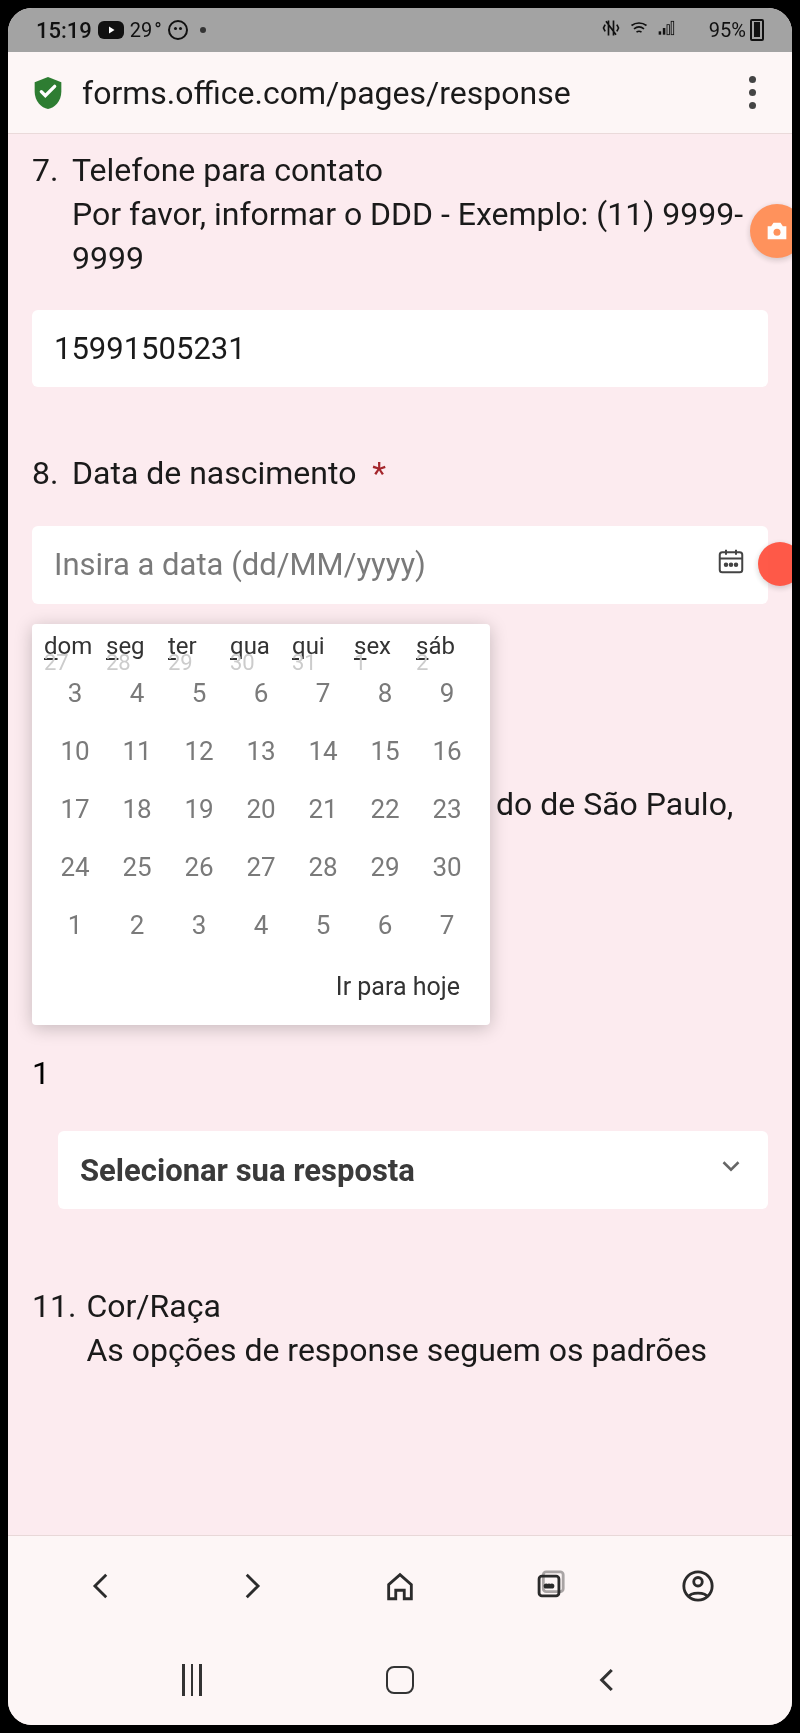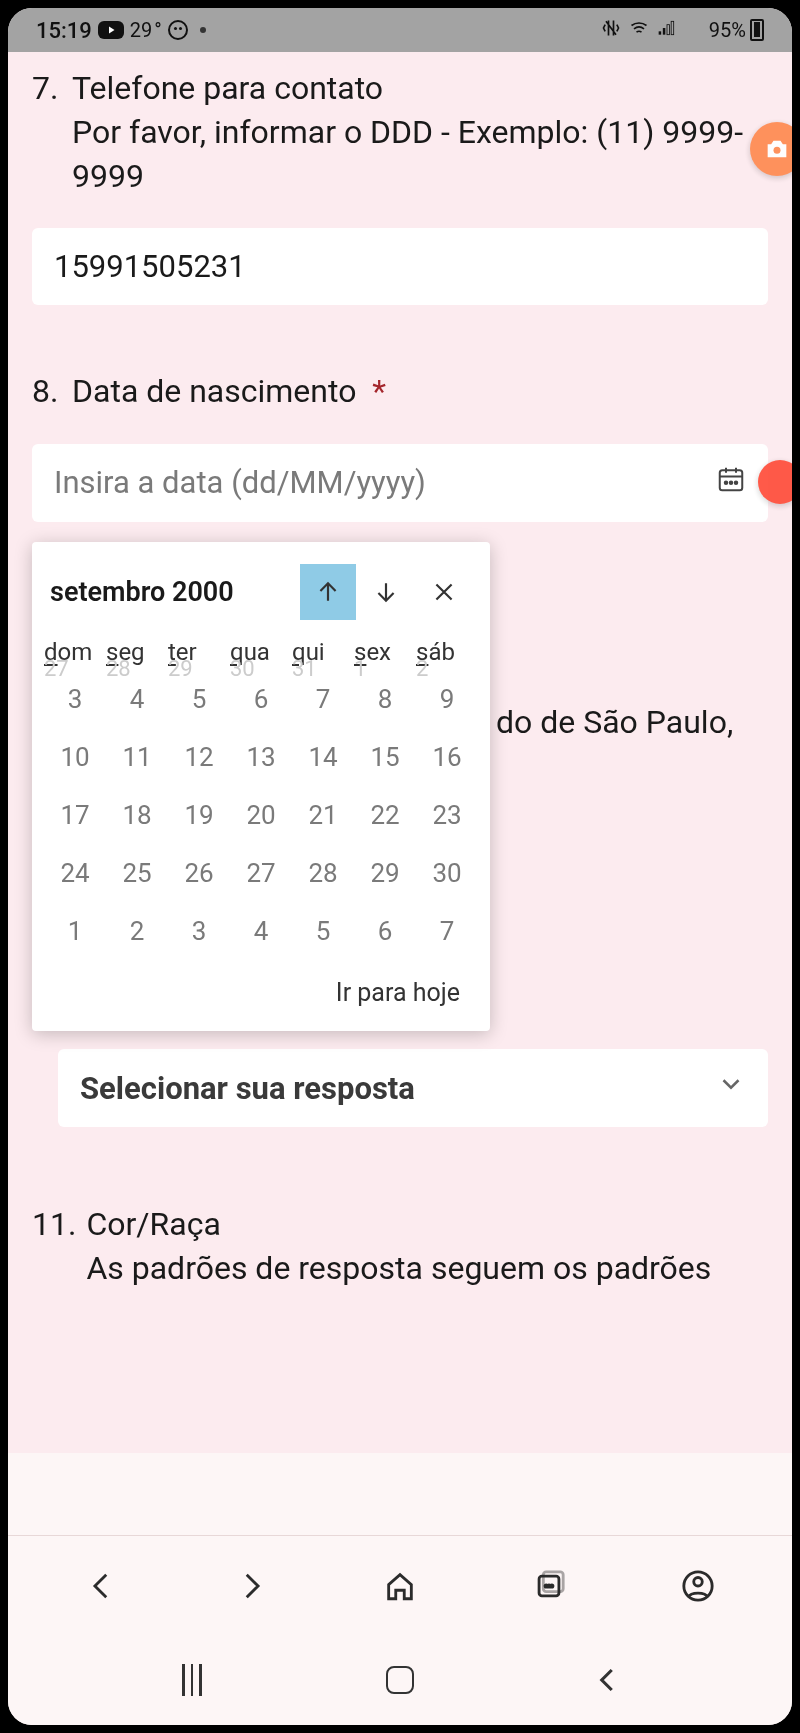--- a/index.html
+++ b/index.html
@@ -207,20 +207,34 @@
             <rect x="17" y="4" width="3" height="16" fill="none" stroke="#111"></rect>
           </svg>
       </span>
       <span class="batt-wrap">
         <span>95%</span>
         <span class="batt"></span>
       </span>
     </div>
   </div>
 
+  <div class="browser-bar">
+    <span class="shield">
+      <svg viewBox="0 0 24 26">
+          <path d="M12 1 L22 5 V12 C22 19 17 24 12 25 C7 24 2 19 2 12 V5 Z" fill="#2e7d32"></path>
+          <path d="M7 12l3 3 7-7" stroke="#fff" stroke-width="2.5" fill="none" stroke-linecap="round"></path>
+        </svg>
+    </span>
+    <span class="url">forms.office.com/pages/response</span>
+    <div class="menu-dots">
+        <span></span>
+        <span></span>
+        <span></span>
+      </div>
+  </div>
 
   <div class="content">
 
     <div class="q-block">
       <div class="q-title">
         <span class="q-num">7.</span>
         <span class="q-text" style="white-space:pre-line">Telefone para contato
 Por favor, informar o DDD - Exemplo: (11) 9999-9999</span>
       </div>
       <div class="input-box">15991505231</div>
@@ -242,38 +256,20 @@
               <path d="M3 10h18M8 3v4M16 3v4"></path>
               <circle cx="8" cy="15" r="1" fill="#444"></circle>
               <circle cx="12" cy="15" r="1" fill="#444"></circle>
               <circle cx="16" cy="15" r="1" fill="#444"></circle>
             </svg>
         </span>
       </div>
     </div>
 
     <div class="datepicker">
-      <div class="dp-header">
-        <span class="dp-month">setembro 2000</span>
-        <span class="dp-btn active">
-          <svg viewBox="0 0 24 24">
-              <path d="M12 20V4M5 11l7-7 7 7"></path>
-            </svg>
-        </span>
-        <span class="dp-btn">
-          <svg viewBox="0 0 24 24">
-              <path d="M12 4v16M5 13l7 7 7-7"></path>
-            </svg>
-        </span>
-        <span class="dp-btn dp-close">
-          <svg viewBox="0 0 24 24">
-              <path d="M5 5l14 14M19 5L5 19"></path>
-            </svg>
-        </span>
-      </div>
       <div class="dp-grid">
         <div class="dp-row" id="dp-dow">
             <div class="dp-dow"><span class="under">d</span>om<span class="gh">27</span></div>
             <div class="dp-dow"><span class="under">s</span>eg<span class="gh">28</span></div>
             <div class="dp-dow"><span class="under">t</span>er<span class="gh">29</span></div>
             <div class="dp-dow"><span class="under">q</span>ua<span class="gh">30</span></div>
             <div class="dp-dow"><span class="under">q</span>ui<span class="gh">31</span></div>
             <div class="dp-dow"><span class="under">s</span>ex<span class="gh">1</span></div>
             <div class="dp-dow"><span class="under">s</span>áb<span class="gh">2</span></div>
           </div>
@@ -338,21 +334,21 @@
             <path d="M6 9l6 6 6-6"></path>
           </svg>
       </span>
     </div>
 
     <div class="q11">
       <div class="q-title">
         <span class="q-num">11.</span>
         <span class="q-text">
           <span>Cor/Raça</span><br>
-          <span>As padrões de resposta seguem os padrões</span>
+          <span>As opções de response seguem os padrões</span>
         </span>
       </div>
     </div>
 
     <div class="bubble cam">
       <svg viewBox="0 0 24 24">
           <path d="M4 8h3l2-3h6l2 3h3v11H4z" fill="#fff"></path>
           <circle cx="12" cy="13" r="3" fill="#ff8a50"></circle>
         </svg>
     </div>

